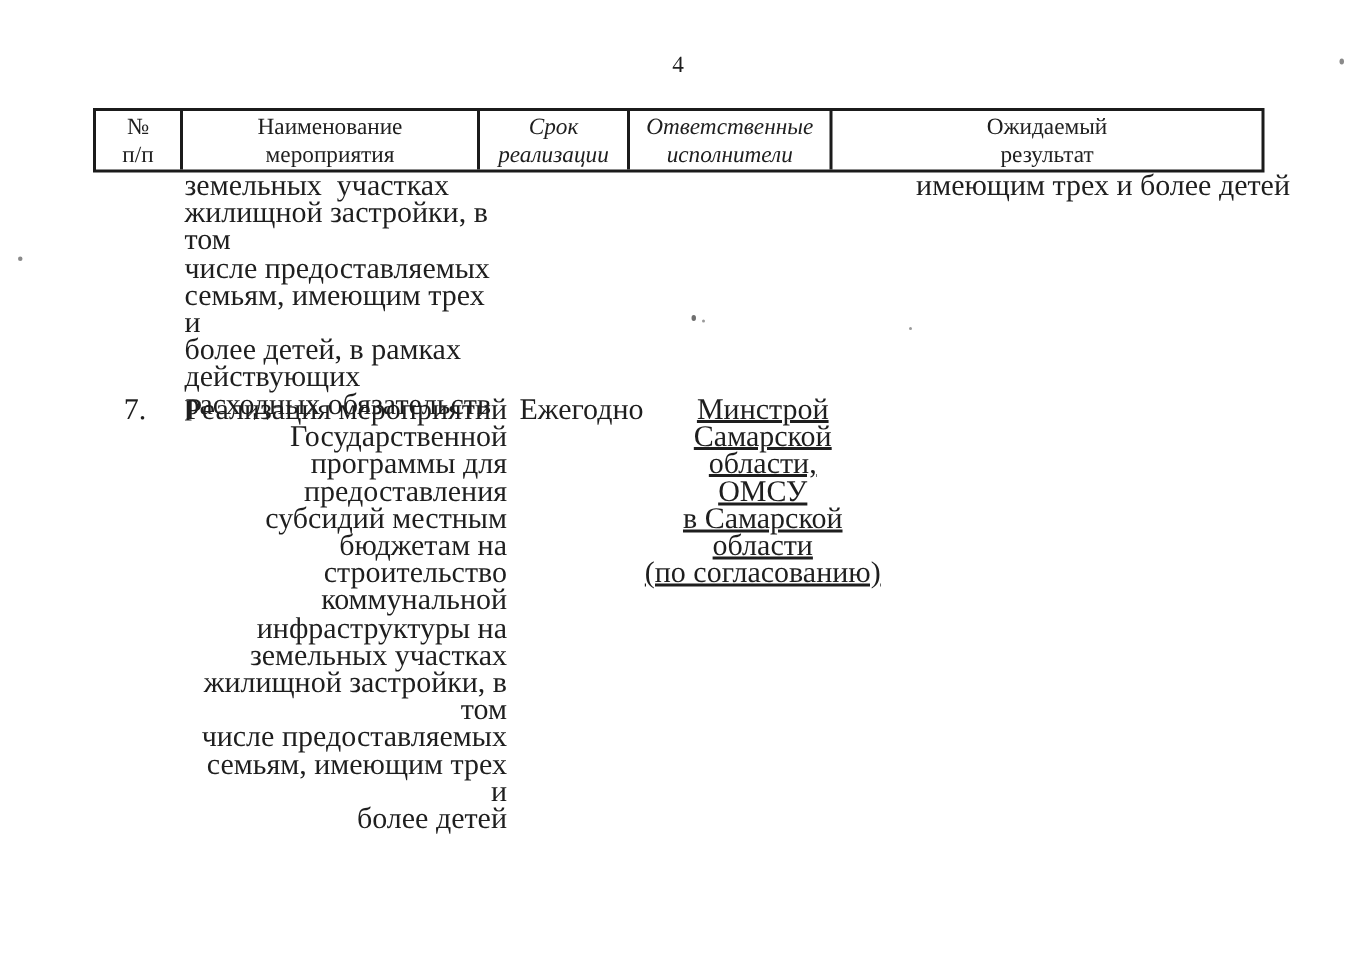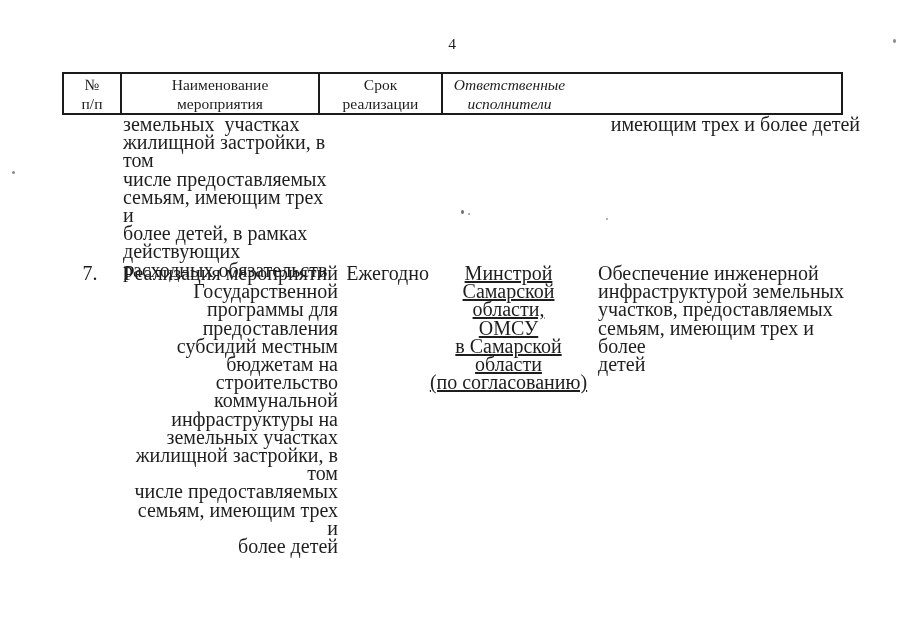--- a/index.html
+++ b/index.html
@@ -40,21 +40,21 @@
     text-align: center;
     white-space: pre-line;
     font-size: 15.5px;
     line-height: 19px;
     box-sizing: border-box;
     height: 100%;
   }
   .th + .th { border-left: 2px solid #1b1b1b; }
   .w1 { width: 56px; }
   .w2 { width: 198px; }
-  .w3 { width: 123px; }
+  .w3 { width: 100px; font-style: italic; }
   .w4 { width: 135px; font-style: italic; }
   .w5 { flex: 1; }
   
   .cell {
     position: absolute;
     white-space: pre-line;
     font-size: 20px;
     line-height: 18.2px;
   }
   .c-num   { left: 62px;  top: 264px; width: 56px;  text-align: center; }
@@ -85,20 +85,22 @@
 
   <div class="thead">
     <div class="th w1">№
 п/п</div>
     <div class="th w2">Наименование
 мероприятия</div>
     <div class="th w3">Срок
 реализации</div>
     <div class="th w4">Ответственные
 исполнители</div>
+    <div class="th w5">Ожидаемый
+результат</div>
   </div>
 
   <div class="cell c-actC">земельных&nbsp; участках
 жилищной застройки, в том
 числе предоставляемых
 семьям, имеющим трех и
 более детей, в рамках
 действующих
 расходных обязательств</div>
   <div class="cell c-resC">имеющим трех и более детей</div>
@@ -118,25 +120,20 @@
 семьям, имеющим трех и
 более детей</div>
   <div class="cell c-term7">Ежегодно</div>
   <div class="cell c-exec7">Минстрой
 Самарской
 области,
 ОМСУ
 в Самарской
 области
 (по согласованию)</div>
-  <div class="cell c-res7">Обеспечение инженерной
-инфраструктурой земельных
-участков, предоставляемых
-семьям, имеющим трех и более
-детей</div>
 
   <div class="speck sp1"></div>
   <div class="speck sp2"></div>
   <div class="speck sp3"></div>
   <div class="speck sp4"></div>
   <div class="speck sp5"></div>
 
 </div>
 
 </body></html>

